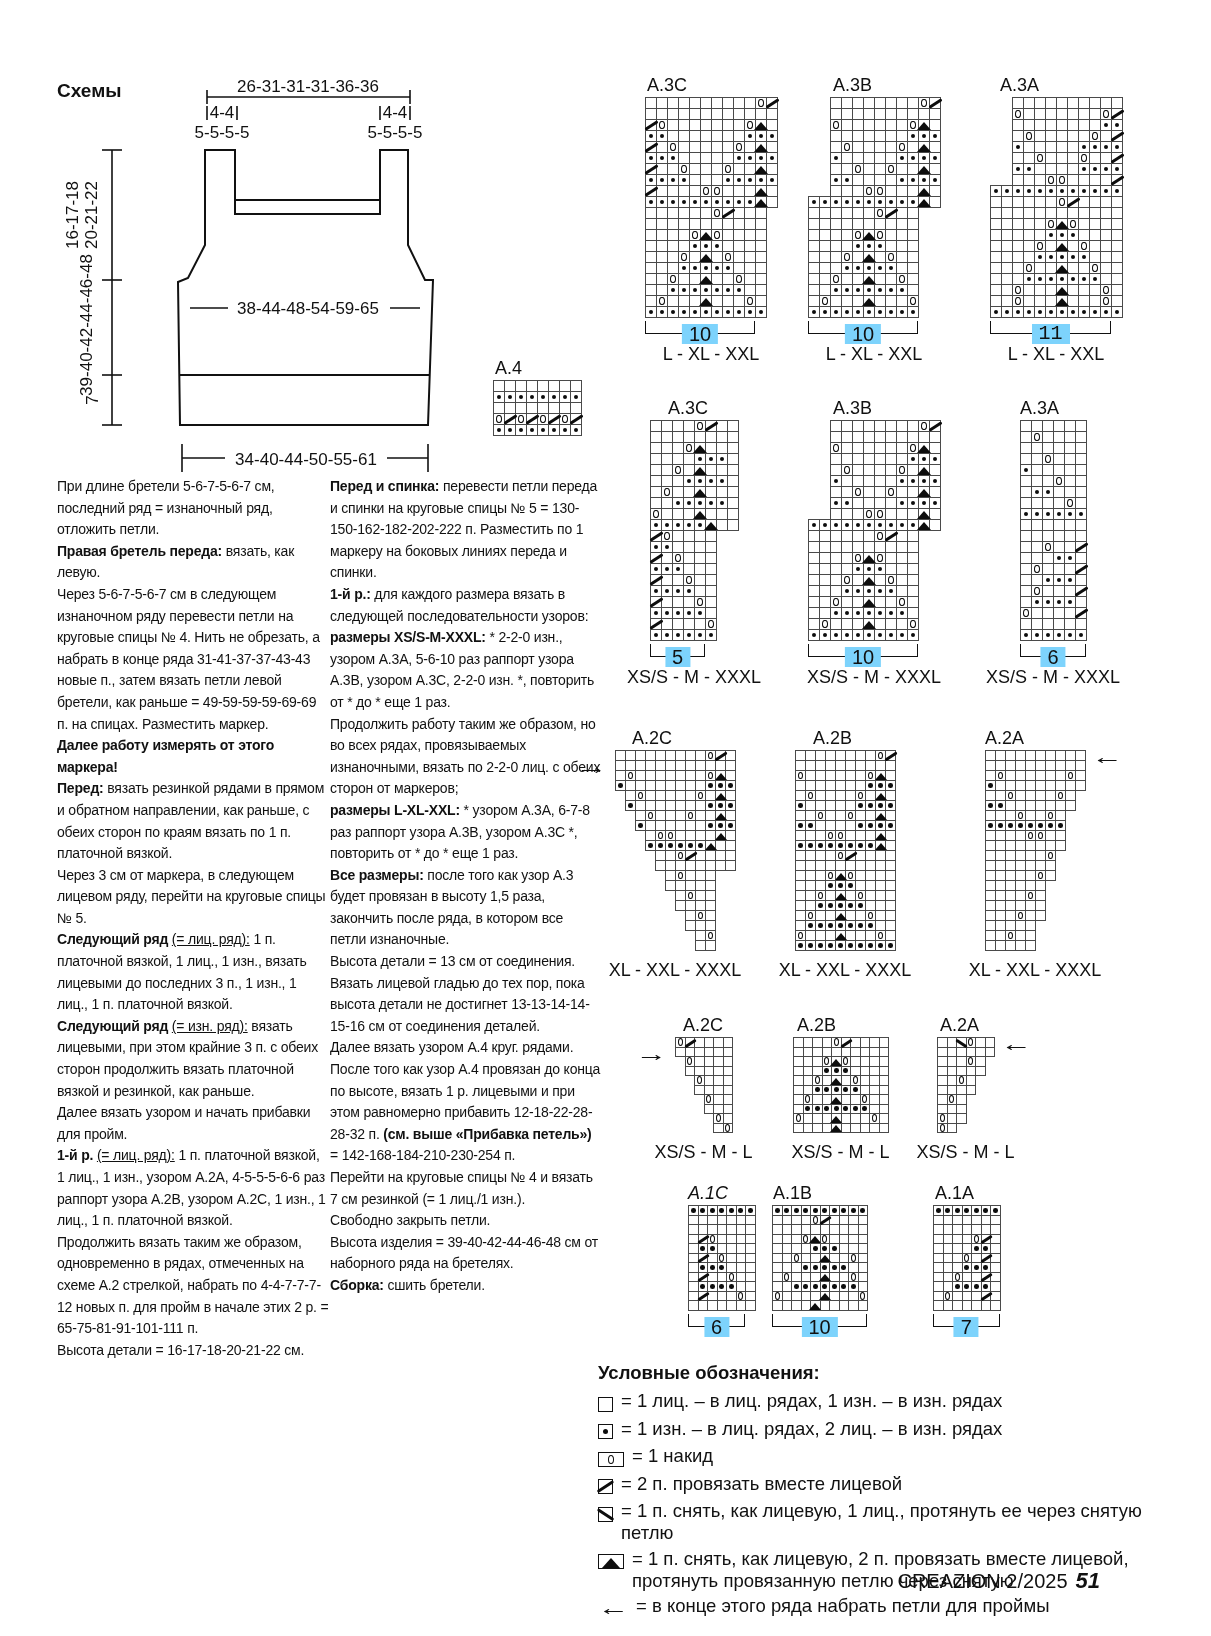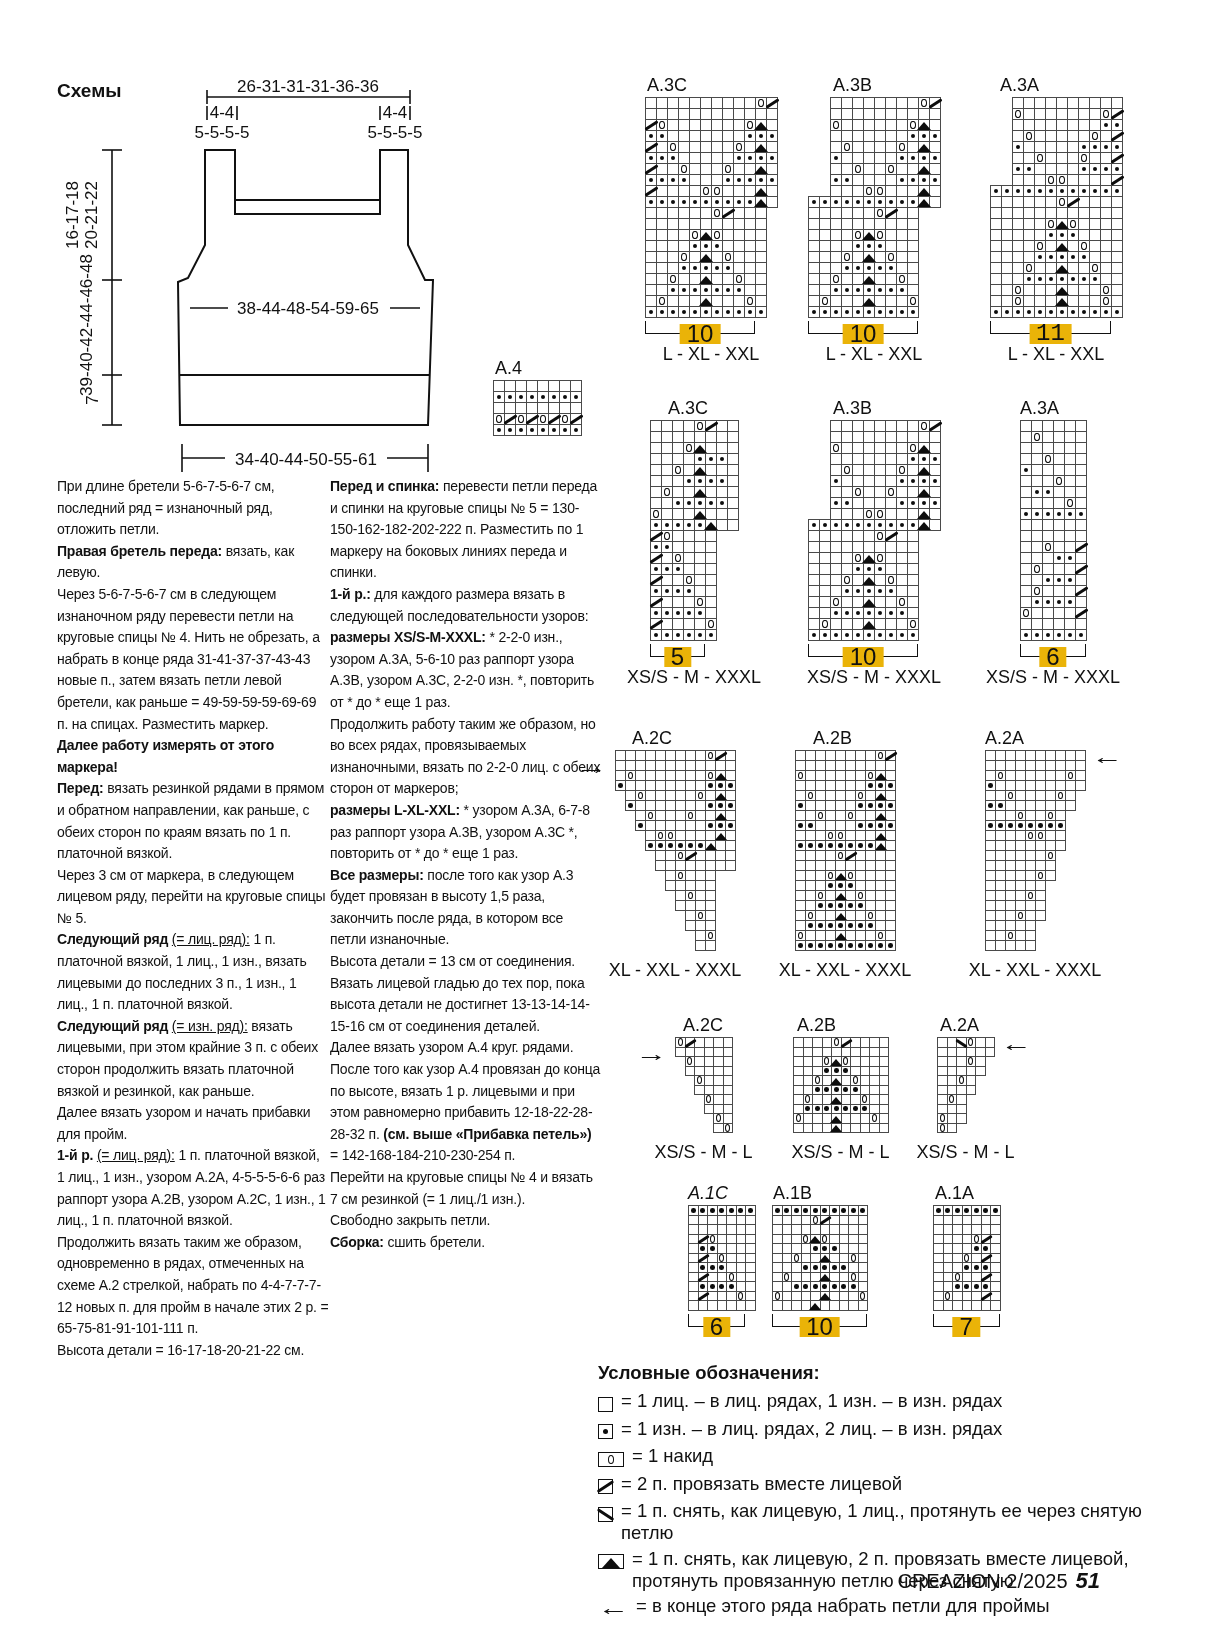--- a/index.html
+++ b/index.html
@@ -25,21 +25,21 @@
   i.yo{position:absolute;inset:0;margin:auto;width:5.2px;height:7.6px;border:1.4px solid #0d0d0d;border-radius:50%;box-sizing:border-box;}
   i.dec{position:absolute;left:-2px;top:42%;width:calc(var(--c)*1.25);height:3px;background:#0d0d0d;
         transform:rotate(-33deg);border-radius:2px;z-index:3;}
   i.dec.s{transform:rotate(33deg);}
   i.tri{position:absolute;left:50%;bottom:0;transform:translateX(-50%);width:0;height:0;z-index:3;
         border-left:calc(var(--c)*0.62) solid transparent;border-right:calc(var(--c)*0.62) solid transparent;
         border-bottom:calc(var(--c)*0.72) solid #0d0d0d;}
   .chart-label{position:absolute;top:-22px;font-size:18px;white-space:nowrap;}
   .bracket{position:absolute;height:13px;border:1.6px solid #111;border-top:none;box-sizing:border-box;}
   .bracket-num{position:absolute;left:50%;bottom:-11px;transform:translateX(-50%);
-               background:#eab308;padding:0 7px;font-size:24px;line-height:20px;}
+               background:#7dd3fc;padding:0 7px;font-size:20px;line-height:20px;}
   .size-label{position:absolute;left:50%;transform:translateX(-50%);font-size:18px;white-space:nowrap;}
   .chart-arrow{position:absolute;font-size:21px;font-weight:bold;line-height:10px;transform:scaleX(1.5);}
   
   #legend{position:absolute;left:598px;top:1362px;width:560px;font-size:18.5px;line-height:22px;--c:14px;}
   #legend-title{font-weight:bold;margin-bottom:6px;}
   .legend-item{display:flex;align-items:flex-start;margin-bottom:3.5px;}
   .lsym{flex:0 0 auto;margin-right:8px;margin-top:2px;display:inline-block;}
   .lcell{display:inline-block;position:relative;width:15px;height:15px;border:1.4px solid #111;box-sizing:border-box;vertical-align:middle;background:#fff;}
   .lcell.wide{width:26px;}
   .lcell i.dot{width:5px;height:5px;}
@@ -122,20 +122,21 @@
       <p><span class="b">размеры XS/S-M-XXXL:</span><span> * 2-2-0 изн., узором А.3А, 5-6-10 раз раппорт узора А.3В, узором А.3С, 2-2-0 изн. *, повторить от * до * еще 1 раз.</span></p>
       <p><span>Продолжить работу таким же образом, но во всех рядах, провязываемых изнаночными, вязать по 2-2-0 лиц. с обеих сторон от маркеров;</span></p>
       <p><span class="b">размеры L-XL-XXL:</span><span> * узором А.3А, 6-7-8 раз раппорт узора А.3В, узором А.3С *, повторить от * до * еще 1 раз.</span></p>
       <p><span class="b">Все размеры:</span><span> после того как узор А.3 будет провязан в высоту 1,5 раза, закончить после ряда, в котором все петли изнаночные.</span></p>
       <p><span>Высота детали = 13 см от соединения.</span></p>
       <p><span>Вязать лицевой гладью до тех пор, пока высота детали не достигнет 13-13-14-14-15-16 см от соединения деталей.</span></p>
       <p><span>Далее вязать узором А.4 круг. рядами.</span></p>
       <p><span>После того как узор А.4 провязан до конца по высоте, вязать 1 р. лицевыми и при этом равномерно прибавить 12-18-22-28-28-32 п. </span><span class="b">(см. выше «Прибавка петель»)</span><span> = 142-168-184-210-230-254 п.</span></p>
       <p><span>Перейти на круговые спицы № 4 и вязать 7 см резинкой (= 1 лиц./1 изн.).</span></p>
       <p><span>Свободно закрыть петли.</span></p>
+      <p><span>Высота изделия = 39-40-42-44-46-48 см от наборного ряда на бретелях.</span></p>
       <p><span class="b">Сборка:</span><span> сшить бретели.</span></p>
     </div>
 
   <div class="chart" style="left:645px;top:97px;--c:12px">
       <div class="chart-label" style="left: 2px;">A.3C</div>
       <div class="grid">
         <div class="row"><span class="cell"></span><span class="cell"></span><span class="cell"></span><span class="cell"></span><span class="cell"></span><span class="cell"></span><span class="cell"></span><span class="cell"></span><span class="cell"></span><span class="cell"></span><span class="cell"><i class="yo"></i></span><span class="cell"><i class="dec"></i></span></div>
         <div class="row"><span class="cell"></span><span class="cell"></span><span class="cell"></span><span class="cell"></span><span class="cell"></span><span class="cell"></span><span class="cell"></span><span class="cell"></span><span class="cell"></span><span class="cell"></span><span class="cell"></span><span class="cell"></span></div>
         <div class="row"><span class="cell"><i class="dec"></i></span><span class="cell"><i class="yo"></i></span><span class="cell"></span><span class="cell"></span><span class="cell"></span><span class="cell"></span><span class="cell"></span><span class="cell"></span><span class="cell"></span><span class="cell"><i class="yo"></i></span><span class="cell"><i class="tri"></i></span><span class="cell"></span></div>
         <div class="row"><span class="cell"><i class="dot"></i></span><span class="cell"><i class="dot"></i></span><span class="cell"></span><span class="cell"></span><span class="cell"></span><span class="cell"></span><span class="cell"></span><span class="cell"></span><span class="cell"></span><span class="cell"><i class="dot"></i></span><span class="cell"><i class="dot"></i></span><span class="cell"><i class="dot"></i></span></div>

